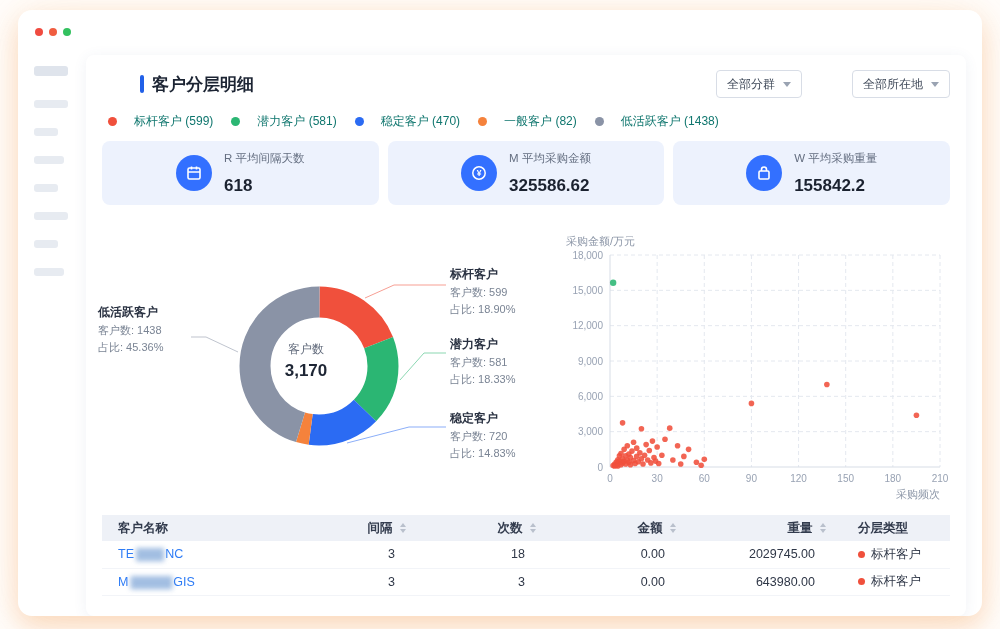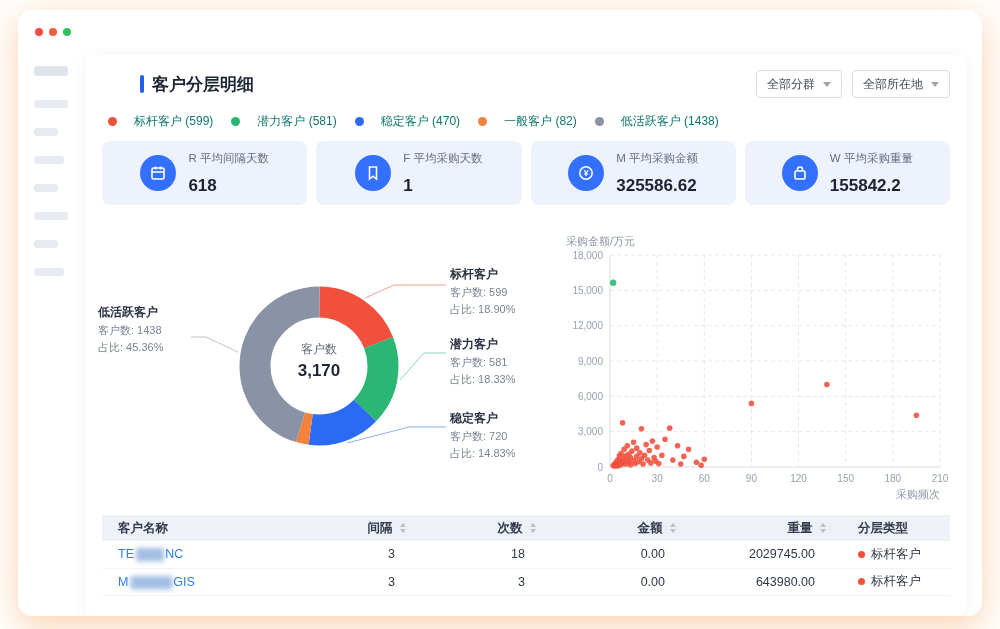--- a/index.html
+++ b/index.html
@@ -16,21 +16,21 @@
   .sk { background:#e7ebf1; border-radius:3px; height:8px; margin-bottom:20px; }
   .sk.first { height:10px; background:#dfe4ec; margin-bottom:24px; }
   
   .main { position:absolute; left:68px; top:45px; width:880px; bottom:0;
           background:#fff; border-radius:8px; box-shadow:0 2px 14px rgba(61,84,134,.08); }
   .title-row { position:absolute; left:22px; right:16px; top:14px; height:30px;
                display:flex; align-items:center; justify-content:space-between; }
   .title-left { display:flex; align-items:center;padding-left:32px; }
   .accent { width:4px; height:18px; background:#2160e8; border-radius:2px; margin-right:8px; }
   .page-title { font-size:17px; font-weight:700; color:#1c2433; }
-  .filters { display:flex; }
+  .filters { display:flex;gap:40px; }
   .select { display:inline-flex; align-items:center; height:28px; padding:0 10px;
             border:1px solid #d8dde6; border-radius:4px; font-size:12px; color:#3d4757;
             margin-left:10px; background:#fff; cursor:pointer; }
   .chev { width:0; height:0; border-left:4px solid transparent; border-right:4px solid transparent;
           border-top:5px solid #9aa3b2; margin-left:8px; }
   
   .legend { position:absolute; left:22px; top:58px; display:flex; align-items:center; }
   .legend-item { display:flex; align-items:center; margin-right:18px; font-size:12px;
                  color:#0f766e; cursor:pointer;gap:12px; }
   .ldot { width:9px; height:9px; border-radius:50%; margin-right:5px; background:#999; }
@@ -38,21 +38,21 @@
   .cards { position:absolute; left:16px; right:16px; top:86px; height:64px; display:flex; gap:9px; }
   .stat-card { flex:1; background:#edf2fd; border-radius:8px; display:flex;
                align-items:center; justify-content:center; gap:12px; }
   .sicon { width:36px; height:36px; border-radius:50%; background:#3370ff; flex:0 0 auto;
            display:flex; align-items:center; justify-content:center; }
   .stext .slabel { font-size:11.5px; color:#646e80; }
   .stext .svalue { font-size:17px; font-weight:700; color:#1b2230; margin-top:10px; }
   
   #donut-wrap { position:absolute; left:8px; top:186px; width:470px; height:266px; }
   #donut-svg { position:absolute; left:0; top:0; }
-  .donut-center { position:absolute; left:165px; top:100px; width:120px; text-align:center; }
+  .donut-center { position:absolute; left:152px; top:100px; width:120px; text-align:center; }
   .donut-center .cl { font-size:12px; color:#626b7c; }
   .donut-center .cv { font-size:17px; font-weight:700; color:#1e2635; margin-top:3px; }
   .callout { position:absolute; font-size:11px; color:#7a8494; line-height:1.5; }
   .callout .cname { font-size:12px; color:#2a3242; font-weight:700; margin-bottom:1px; }
   #scatter-wrap { position:absolute; left:476px; top:178px; width:396px; height:268px; }
   #scatter-svg text { font-family:"Liberation Sans","DejaVu Sans",sans-serif; }
   
   .table-wrap { position:absolute; left:16px; right:16px; top:460px; }
   table.dtable { width:100%; border-collapse:collapse; }
   .dtable th { background:#eef1f7; height:26px; font-size:12.5px; font-weight:700;
@@ -142,31 +142,20 @@
           <svg width="18" height="18" viewBox="0 0 18 18" fill="none" stroke="#fff" stroke-width="1.6">
             <rect x="3" y="4" width="12" height="11" rx="1.5"></rect>
             <line x1="3" y1="8" x2="15" y2="8"></line>
               <line x1="6.5" y1="2.5" x2="6.5" y2="5.5"></line>
               <line x1="11.5" y1="2.5" x2="11.5" y2="5.5"></line>
           </svg>
         </span>
         <span class="stext">
           <div class="slabel">R 平均间隔天数</div>
           <div class="svalue">618</div>
-        </span>
-      </div>
-      <div class="stat-card">
-        <span class="sicon">
-          <svg width="18" height="18" viewBox="0 0 18 18" fill="none" stroke="#fff" stroke-width="1.6">
-            <path d="M5.5 3 h7 v12 l-3.5 -2.8 L5.5 15 z"></path>
-          </svg>
-        </span>
-        <span class="stext">
-          <div class="slabel">F 平均采购天数</div>
-          <div class="svalue">1</div>
         </span>
       </div>
       <div class="stat-card">
         <span class="sicon">
           <svg width="18" height="18" viewBox="0 0 18 18">
             <circle cx="9" cy="9" r="6.2" fill="none" stroke="#fff" stroke-width="1.5"></circle>
             <text x="9" y="12.2" text-anchor="middle" font-size="8.5" fill="#fff" font-weight="bold">¥</text>
           </svg>
         </span>
         <span class="stext">

